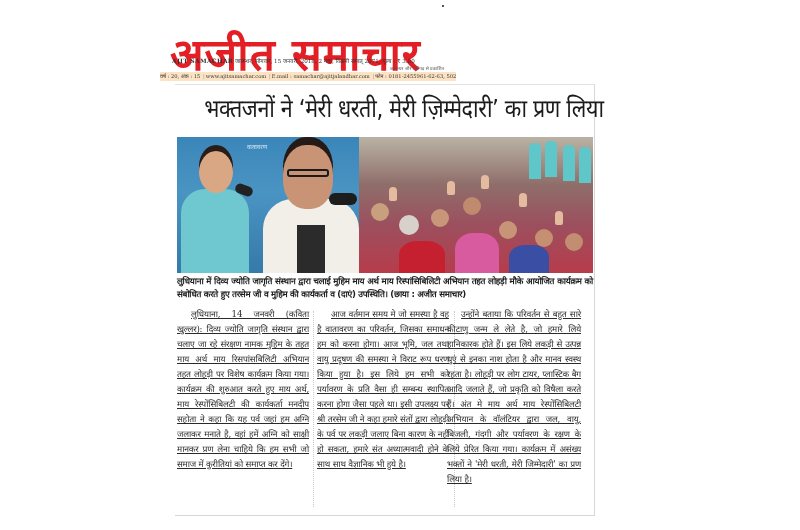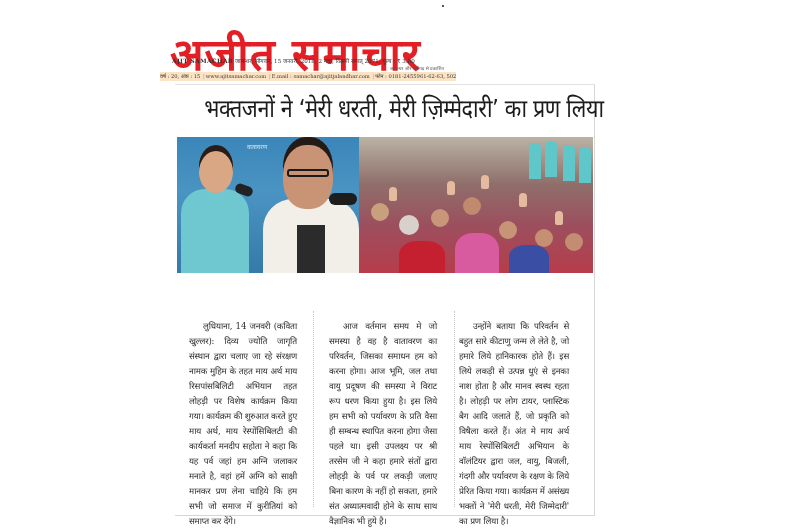--- a/index.html
+++ b/index.html
@@ -36,21 +36,21 @@
     .crowd-hand { position: absolute; width: 8px; height: 14px; background: #e5bba0; border-radius: 4px 4px 2px 2px; }
     .volunteer { position: absolute; width: 12px; height: 36px; background: #5fc6c9; border-radius: 5px 5px 0 0; }
 
     .caption { position: absolute; left: 2px; top: 190px; width: 416px; font-family: "DejaVu Sans", sans-serif; font-weight: bold; font-size: 8.6px; line-height: 13px; color: #1d1d1d; text-align: justify; letter-spacing: -0.3px; }
 
     .columns { position: absolute; left: 2px; top: 222px; width: 416px; height: 205px; }
     .col { position: absolute; top: 0; font-size: 8.6px; line-height: 15px; color: #2a2a2a; text-align: justify; letter-spacing: -0.2px; }
     .col-1 { left: 0; width: 132px; }
     .col-2 { left: 140px; width: 132px; }
     .col-3 { left: 270px; width: 134px; }
-    .col p { margin: 12px; text-indent: 14px; }
+    .col p { margin: 0; text-indent: 14px; text-decoration: underline; }
     .col-divider { position: absolute; top: 4px; width: 0; height: 196px; border-left: 1px dotted #c9c9c9; }
   </style>
 </head>
 <body>
 
 <div class="masthead">
   <div class="masthead-title">अजीत समाचार</div>
 </div>
 <div class="masthead-dot"></div>
 <div class="dateline">
@@ -94,20 +94,21 @@
     <div class="crowd-hand" style="left:30px;top:50px;"></div>
     <div class="crowd-hand" style="left:88px;top:44px;"></div>
     <div class="crowd-hand" style="left:122px;top:38px;"></div>
     <div class="crowd-hand" style="left:160px;top:56px;"></div>
     <div class="crowd-hand" style="left:196px;top:74px;"></div>
     <div class="crowd-dot" style="left:96px;top:96px;width:44px;height:40px;background:#d85ba0;border-radius:40% 40% 0 0;"></div>
     <div class="crowd-dot" style="left:150px;top:108px;width:40px;height:30px;background:#3a4fa3;border-radius:40% 40% 0 0;"></div>
     <div class="crowd-dot" style="left:40px;top:104px;width:46px;height:34px;background:#c4202f;border-radius:40% 40% 0 0;"></div>
   </div>
 
+  <div class="caption">लुधियाना में दिव्य ज्योति जागृति संस्थान द्वारा चलाई मुहिम माय अर्थ माय रिस्पांसिबिलिटी अभियान तहत लोहड़ी मौके आयोजित कार्यक्रम को संबोधित करते हुए तरसेम जी व मुहिम की कार्यकर्ता व (दाएं) उपस्थिति। (छाया : अजीत समाचार)</div>
 
   <div class="columns">
     <div class="col col-1">
         <p>लुधियाना, 14 जनवरी (कविता खुल्लर): दिव्य ज्योति जागृति संस्थान द्वारा चलाए जा रहे संरक्षण नामक मुहिम के तहत माय अर्थ माय रिसपांसबिलिटी अभियान तहत लोहड़ी पर विशेष कार्यक्रम किया गया। कार्यक्रम की शुरुआत करते हुए माय अर्थ, माय रेस्पोंसिबिलटी की कार्यकर्ता मनदीप सहोता ने कहा कि यह पर्व जहां हम अग्नि जलाकर मनाते है, वहां हमें अग्नि को साक्षी मानकर प्रण लेना चाहिये कि हम सभी जो समाज में कुरीतियां को समाप्त कर देंगे।</p>
       </div>
     <div class="col-divider" style="left:136px;"></div>
     <div class="col col-2">
         <p>आज वर्तमान समय मे जो समस्या है वह है वातावरण का परिवर्तन, जिसका समाधन हम को करना होगा। आज भूमि, जल तथा वायु प्रदूषण की समस्या ने विराट रूप धरण किया हुया है। इस लिये हम सभी को पर्यावरण के प्रति वैसा ही सम्बन्ध स्थापित करना होगा जैसा पहले था। इसी उपलक्ष्य पर श्री तरसेम जी ने कहा हमारे संतों द्वारा लोहड़ी के पर्व पर लकड़ी जलाए बिना कारण के नहीं हो सकता, हमारे संत अध्यात्मवादी होने के साथ साथ वैज्ञानिक भी हुये है।</p>
       </div>
     <div class="col-divider" style="left:277px;"></div>

